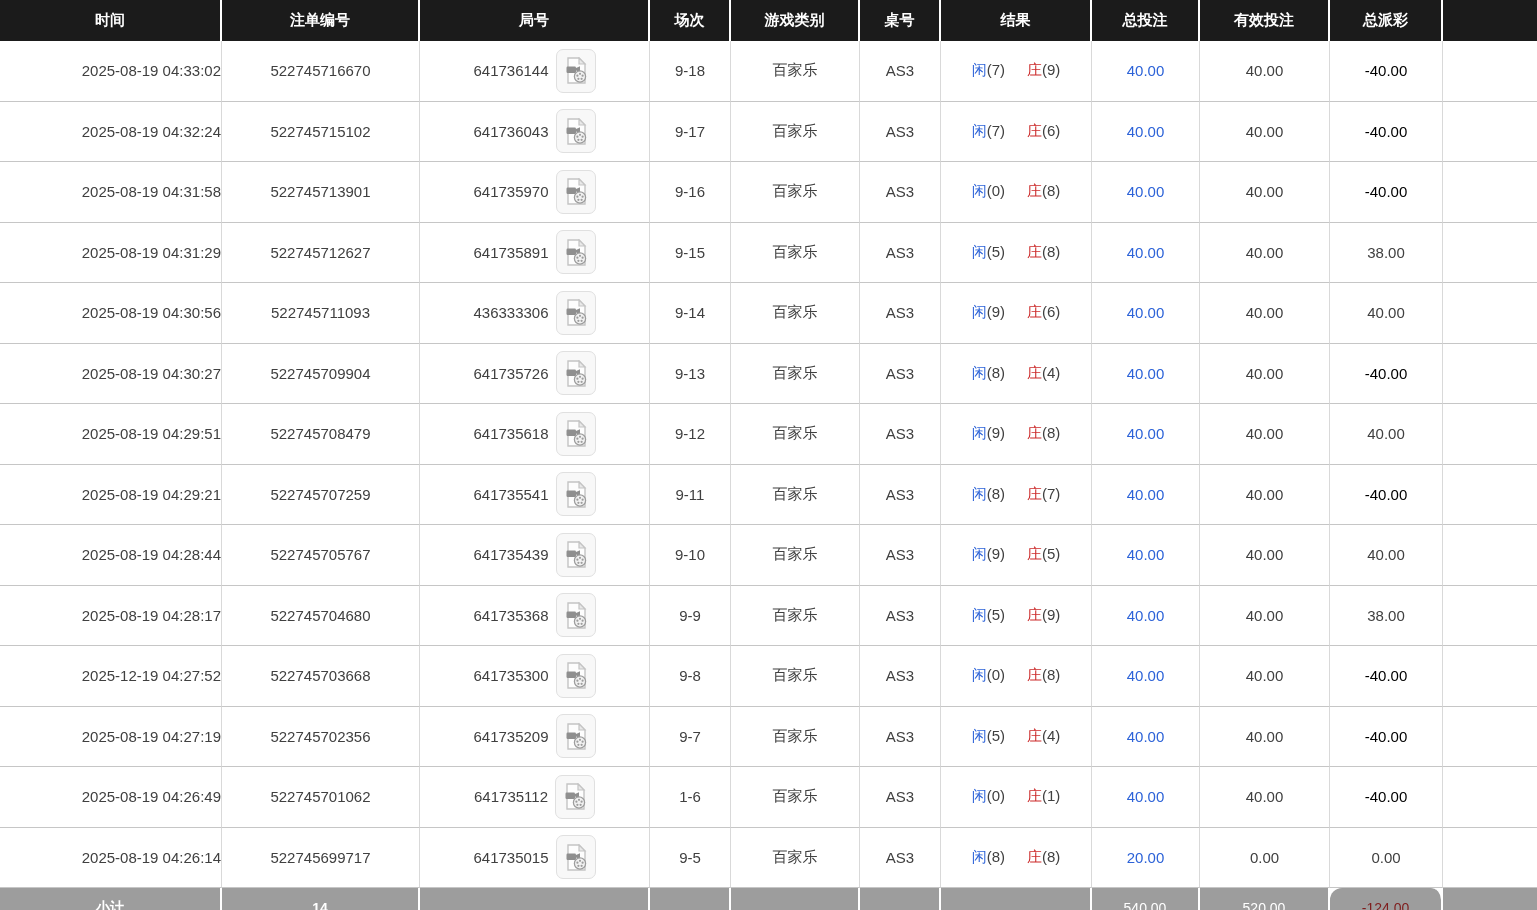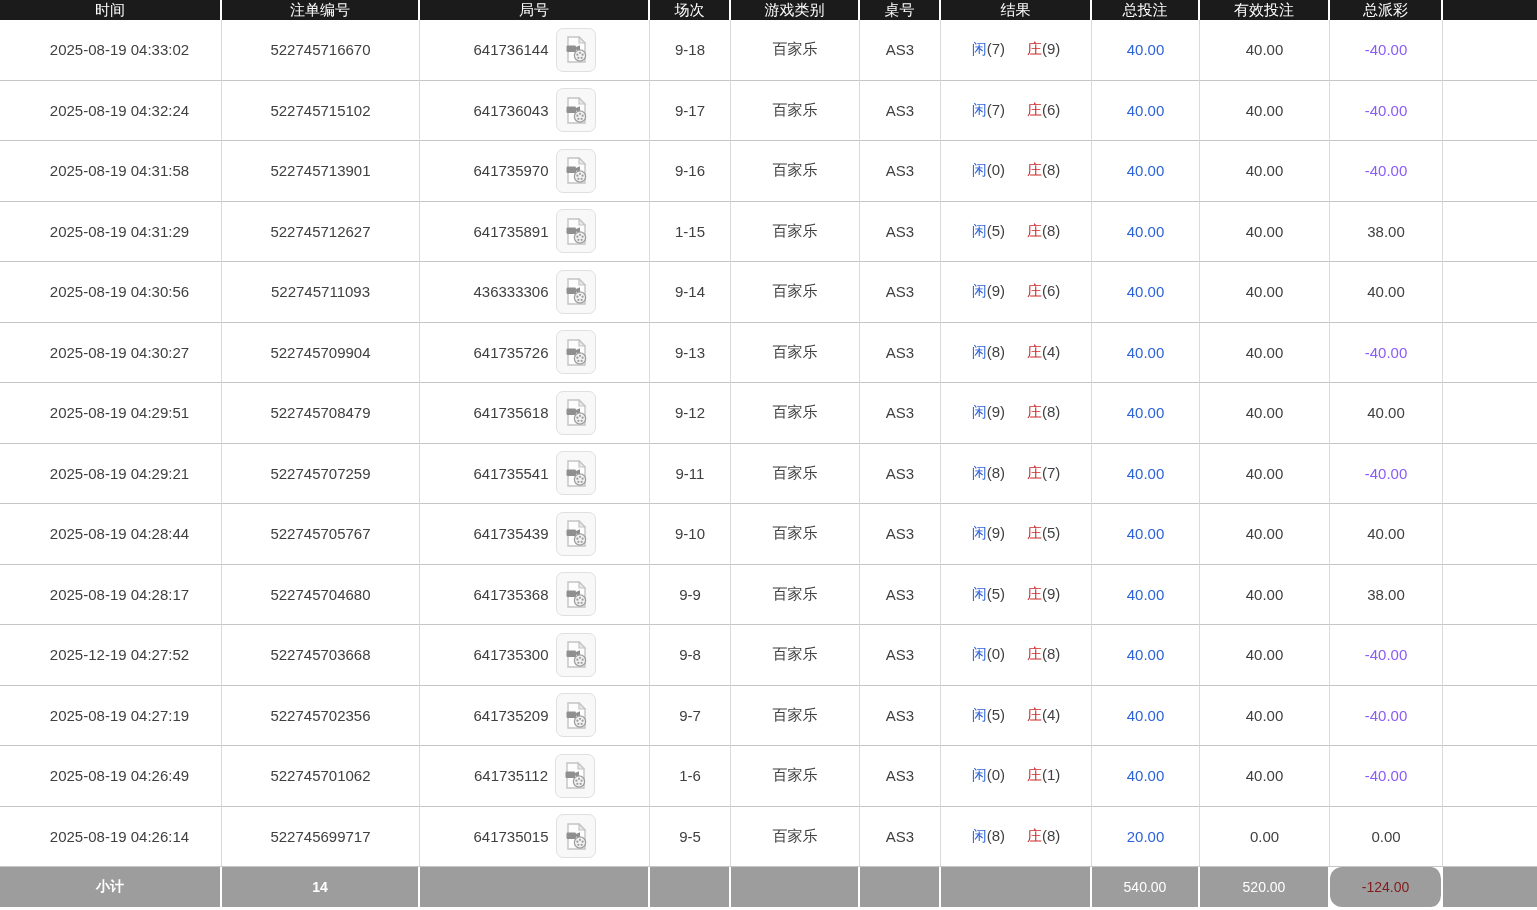--- a/index.html
+++ b/index.html
@@ -26,43 +26,43 @@
     text-align: center;
     vertical-align: middle;
     overflow: hidden;
     white-space: nowrap;
   }
   
   thead th {
     background: #1b1b1b;
     color: #ffffff;
     font-size: 15px;
-    font-weight: normal;
-    height: 20px;
+    font-weight: bold;
+    height: 41px;
     border-right: 2px solid #ffffff;
   }
   thead th:last-child { border-right: none; }
   
   tbody td {
     height: 60.5px;
     background: #ffffff;
     color: #404040;
     font-size: 15px;
     border-right: 1px solid #d9d9d9;
     border-bottom: 1px solid #c6c6c6;
   }
   tbody td:last-child { border-right: none; }
   tbody td.c-time {
-    text-align: center;
+    text-align: right;
     padding-left: 18px;
     margin-left: 27px;
   }
   .blue { color: #2d63d8; }
   .red  { color: #cc2b2b; }
-  td.neg, span.neg { color: #8b5cf6; }
+  td.neg, span.neg { color: #000000; }
   .score { color: #404040; }
   .banker-group { margin-left: 22px; }
   
   .round-flex {
     display: inline-flex;
     align-items: center;
     justify-content: space-between;
     gap: 7px;
   }
   .vbtn {
@@ -244,21 +244,21 @@
               <circle cx="16" cy="16.8" r="1.1" fill="#9d9d9d"></circle>
               <circle cx="13.4" cy="18.7" r="1.1" fill="#9d9d9d"></circle>
               <circle cx="14.4" cy="21.8" r="1.1" fill="#9d9d9d"></circle>
               <circle cx="17.6" cy="21.8" r="1.1" fill="#9d9d9d"></circle>
               <circle cx="18.6" cy="18.7" r="1.1" fill="#9d9d9d"></circle>
             </svg>
           </span>
         </span>
       </span>
     </td>
-    <td>1-15</td>
+    <td>9-15</td>
     <td>百家乐</td>
     <td>AS3</td>
     <td>
       <span><span class="blue">闲</span><span class="score">(5)</span></span><span class="banker-group"><span class="red">庄</span><span class="score">(8)</span></span>
     </td>
     <td class="blue">40.00</td>
     <td>40.00</td>
     <td>38.00</td>
     <td></td>
   </tr>

